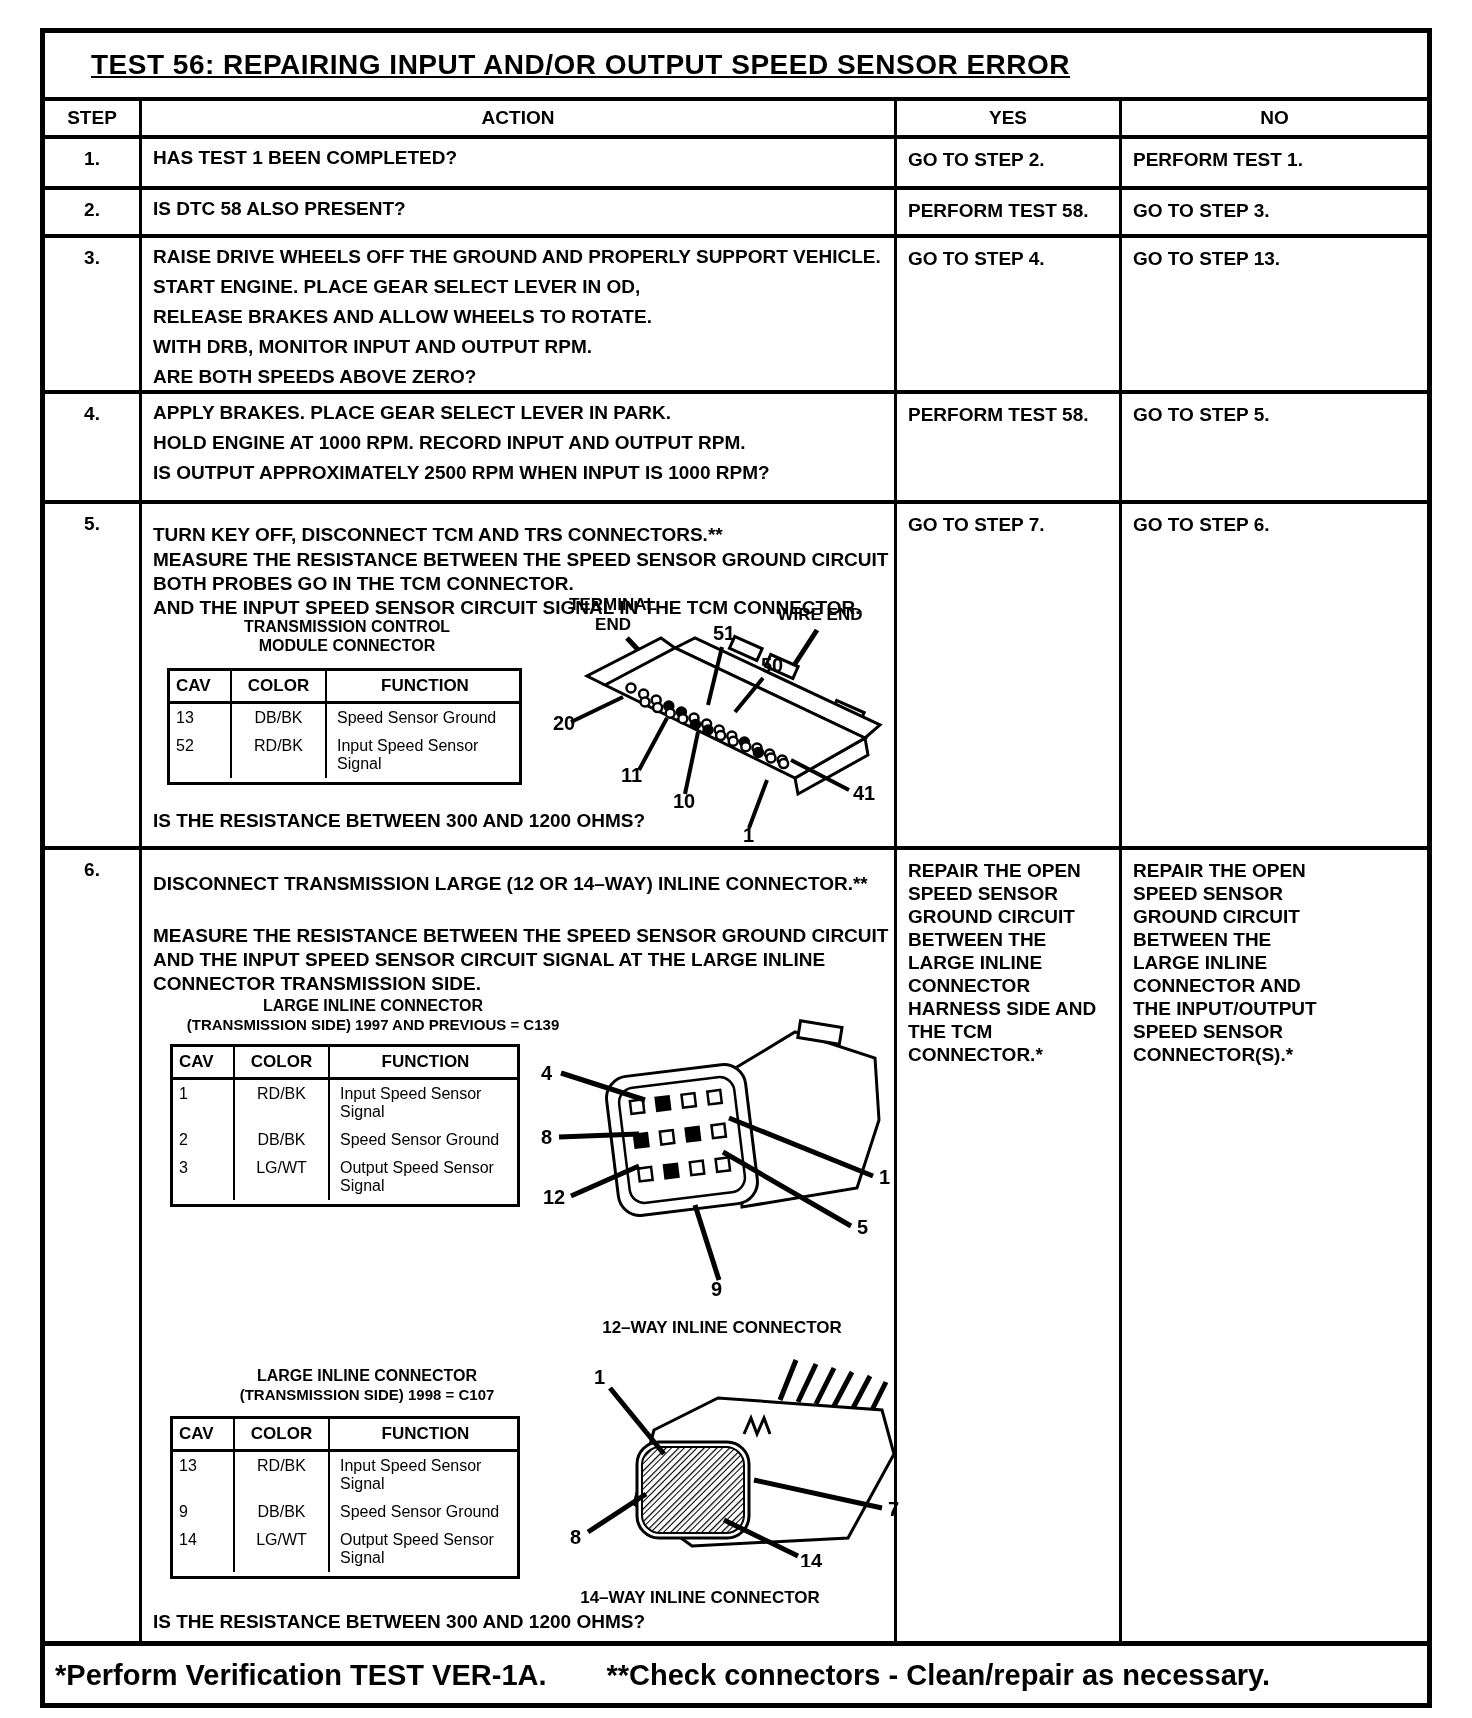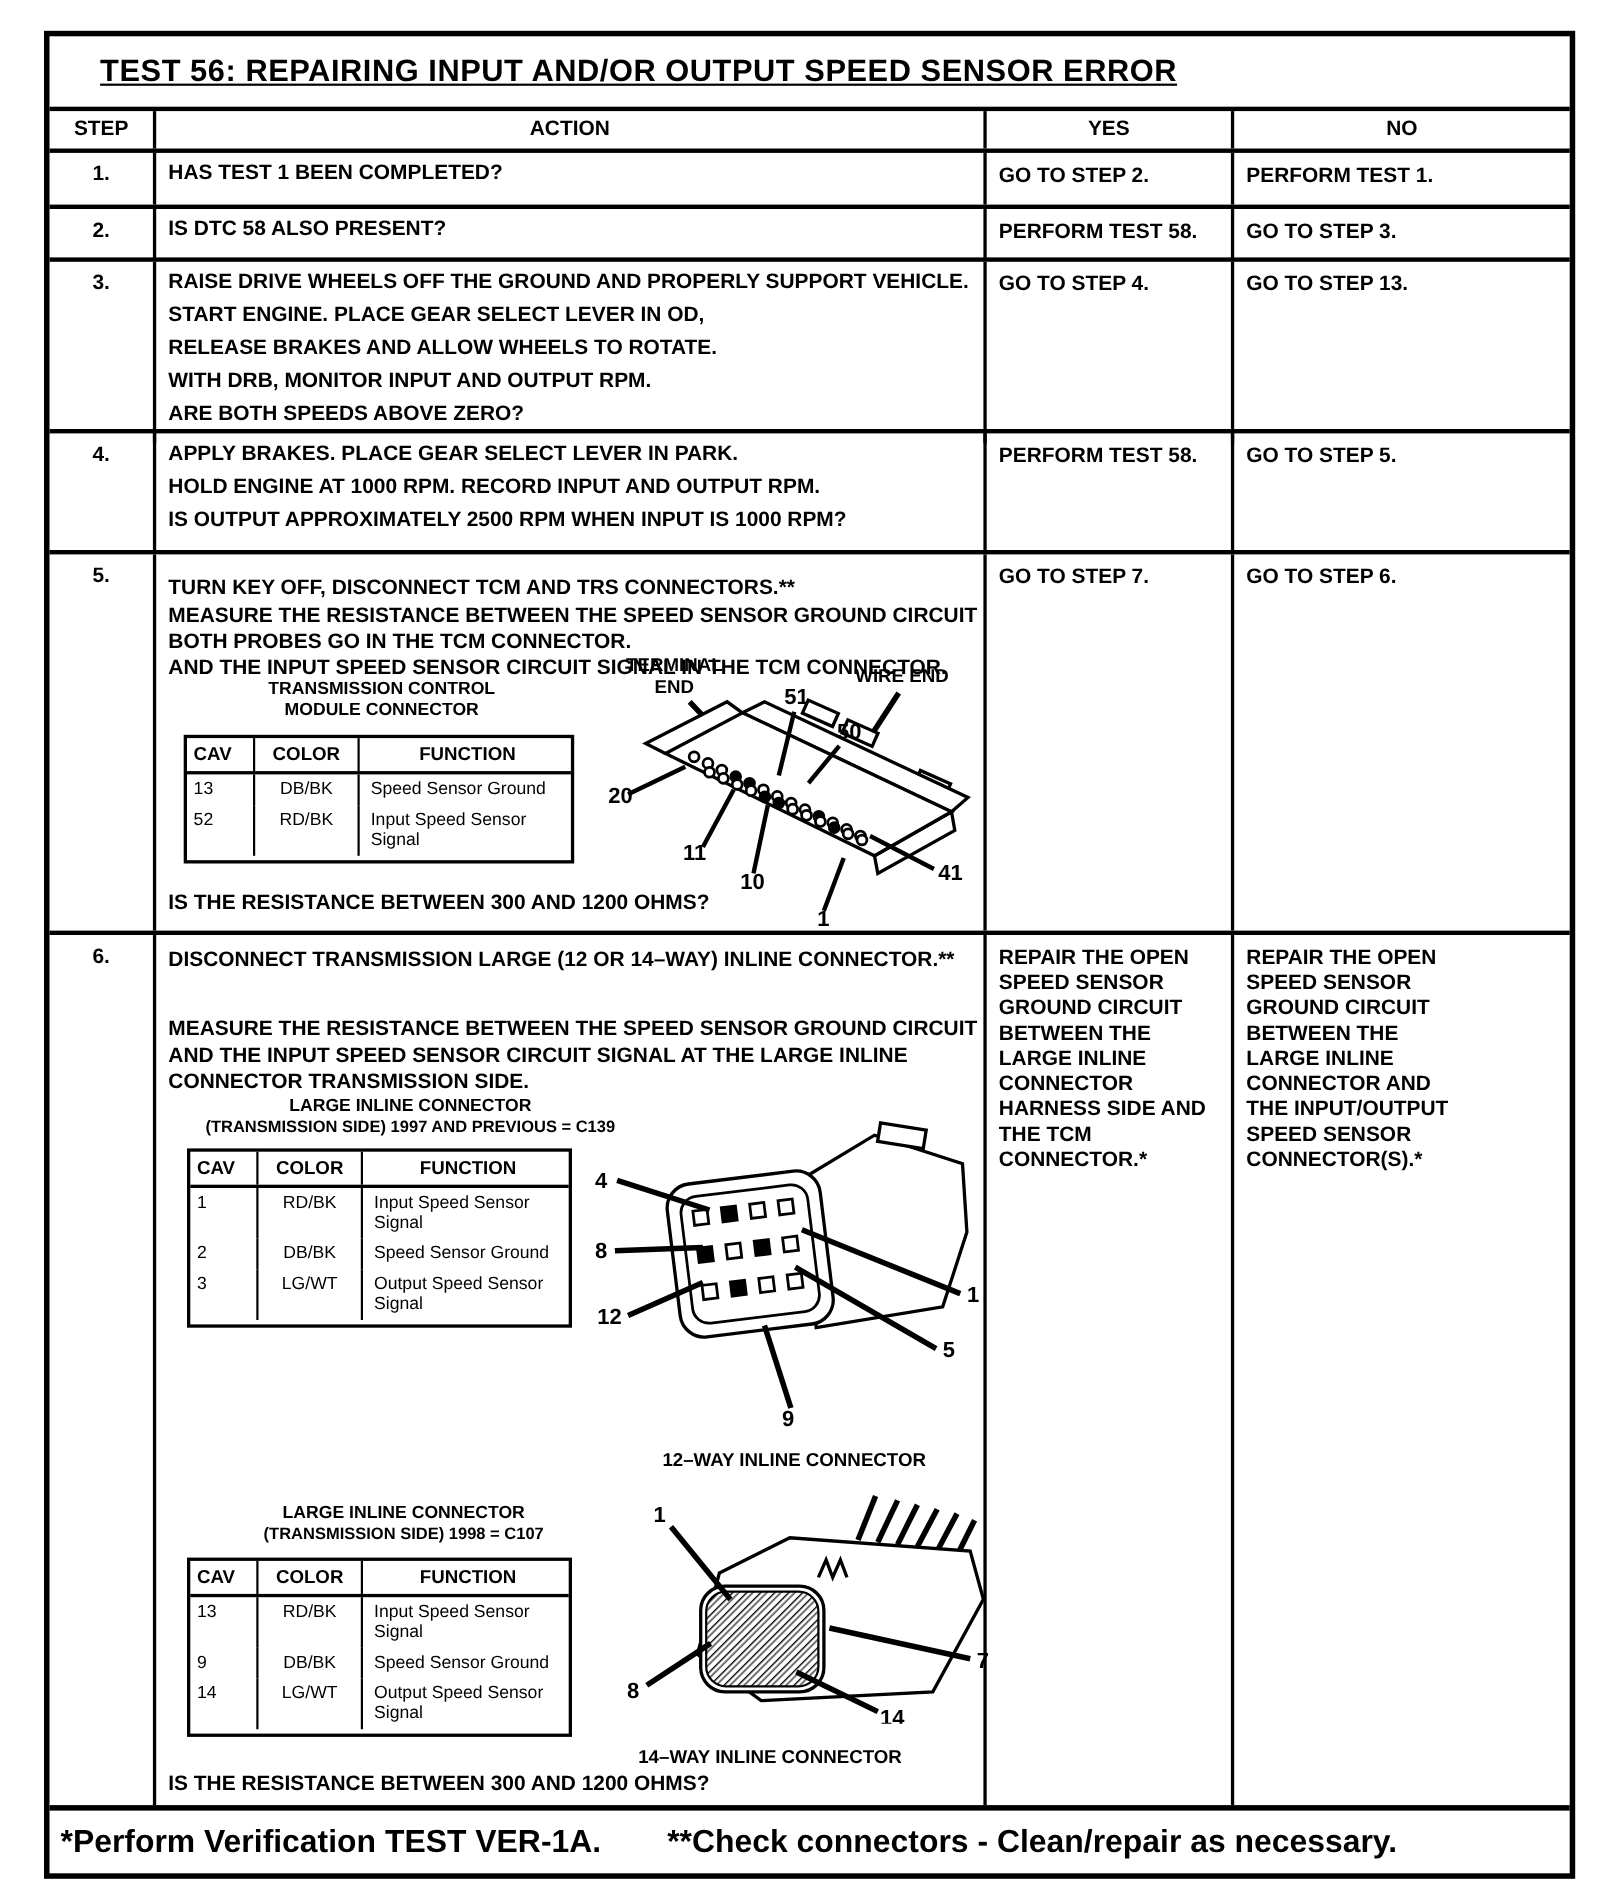--- a/index.html
+++ b/index.html
@@ -216,21 +216,21 @@
       </svg>
       <div class="abs question" style="left:11px; bottom:14px;">IS THE RESISTANCE BETWEEN 300 AND 1200 OHMS?</div>
     </div>
     <div class="cell yn-cell">GO TO STEP 7.</div>
     <div class="cell yn-cell">GO TO STEP 6.</div>
   </div>
 
   <div class="row grid-row r6">
     <div class="cell step-cell">6.</div>
     <div class="cell rel">
-      <div class="abs para-line" style="left:11px; top:11px;">DISCONNECT TRANSMISSION LARGE (12 OR 14–WAY) INLINE CONNECTOR.**</div>
+      <div class="abs para-line" style="left:11px; top:22px;">DISCONNECT TRANSMISSION LARGE (12 OR 14–WAY) INLINE CONNECTOR.**</div>
       <div class="abs" style="left:11px; top:74px;">
         <div class="para-line">MEASURE THE RESISTANCE BETWEEN THE SPEED SENSOR GROUND CIRCUIT</div>
         <div class="para-line">AND THE INPUT SPEED SENSOR CIRCUIT SIGNAL AT THE LARGE INLINE</div>
         <div class="para-line">CONNECTOR TRANSMISSION SIDE.</div>
       </div>
       <div class="abs mini-caption" style="left:16px; top:146px; width:430px;">
         <div>LARGE INLINE CONNECTOR</div>
         <div class="sub">(TRANSMISSION SIDE) 1997 AND PREVIOUS = C139</div>
       </div>
       <div class="abs mini-table" style="left:28px; top:194px; width:350px;">

